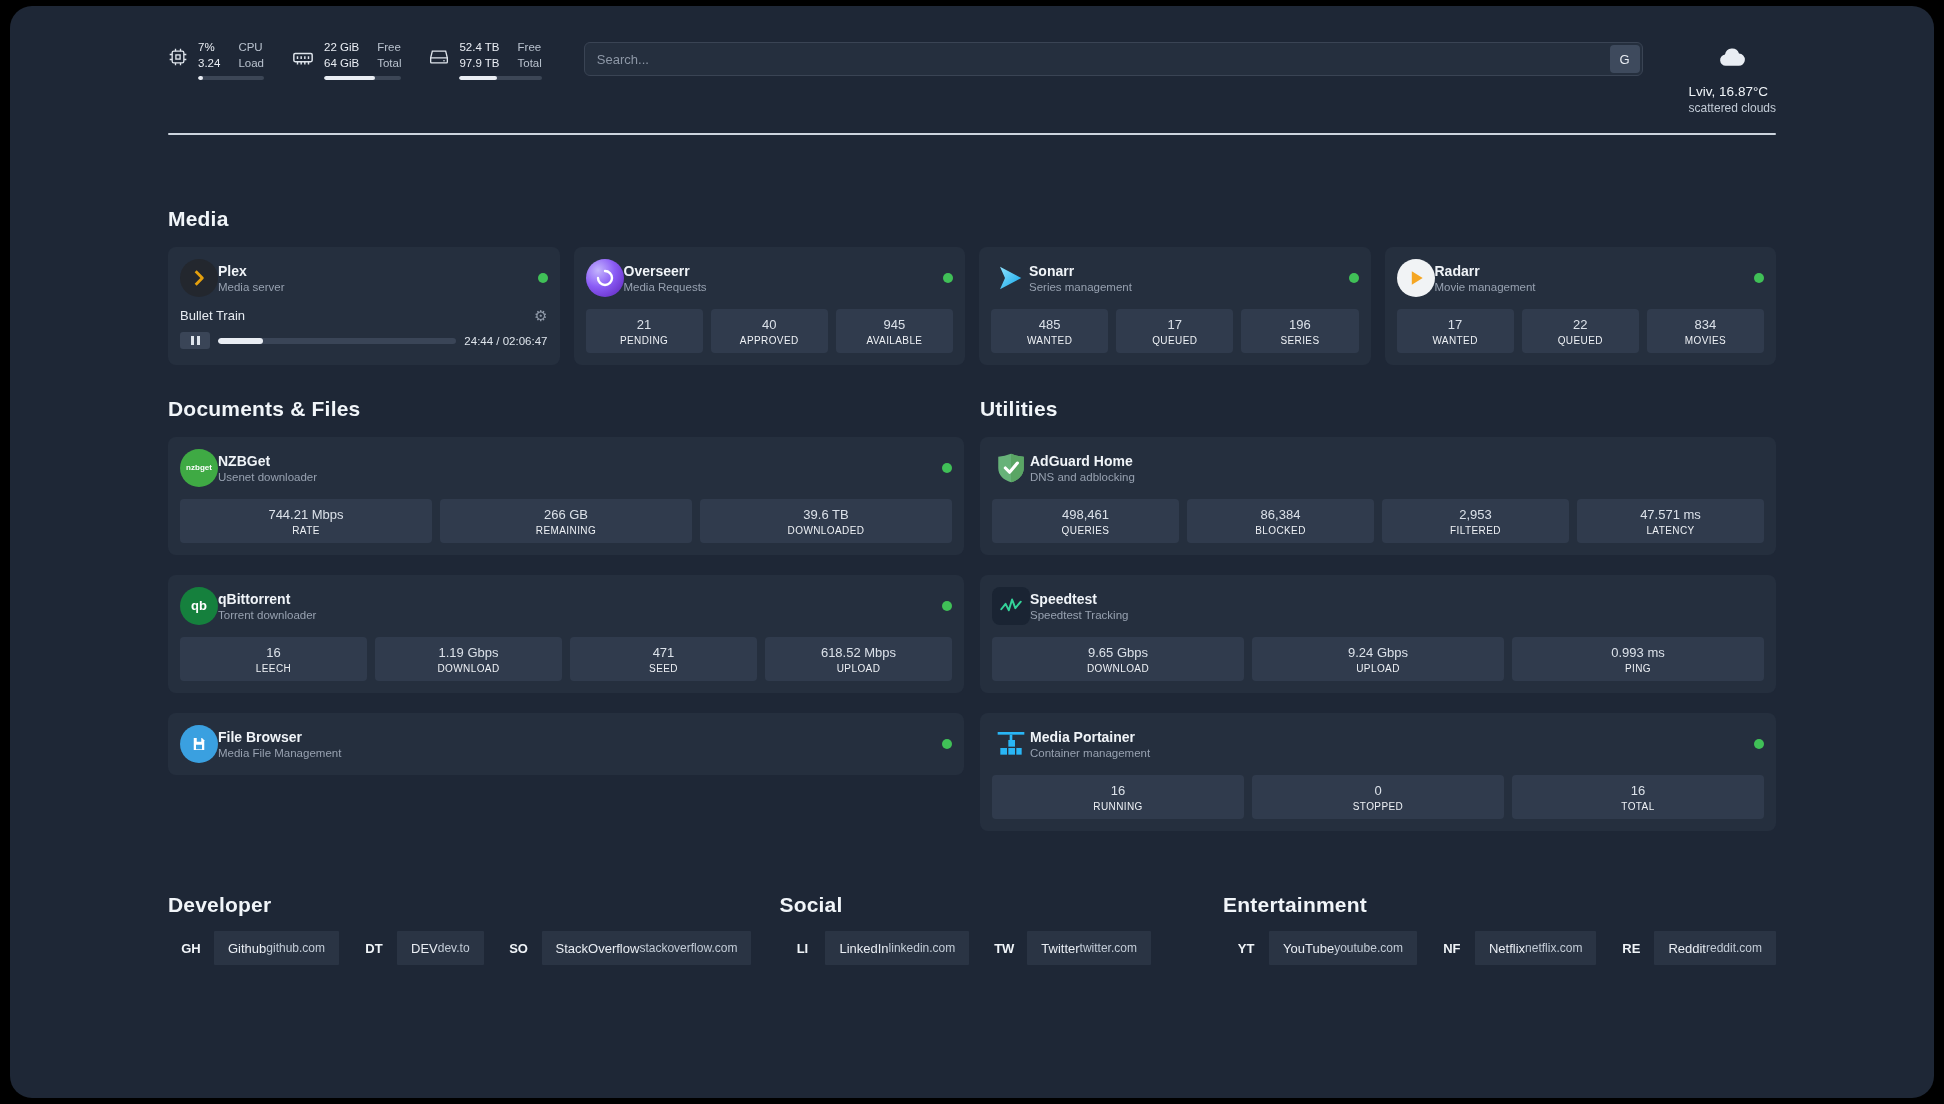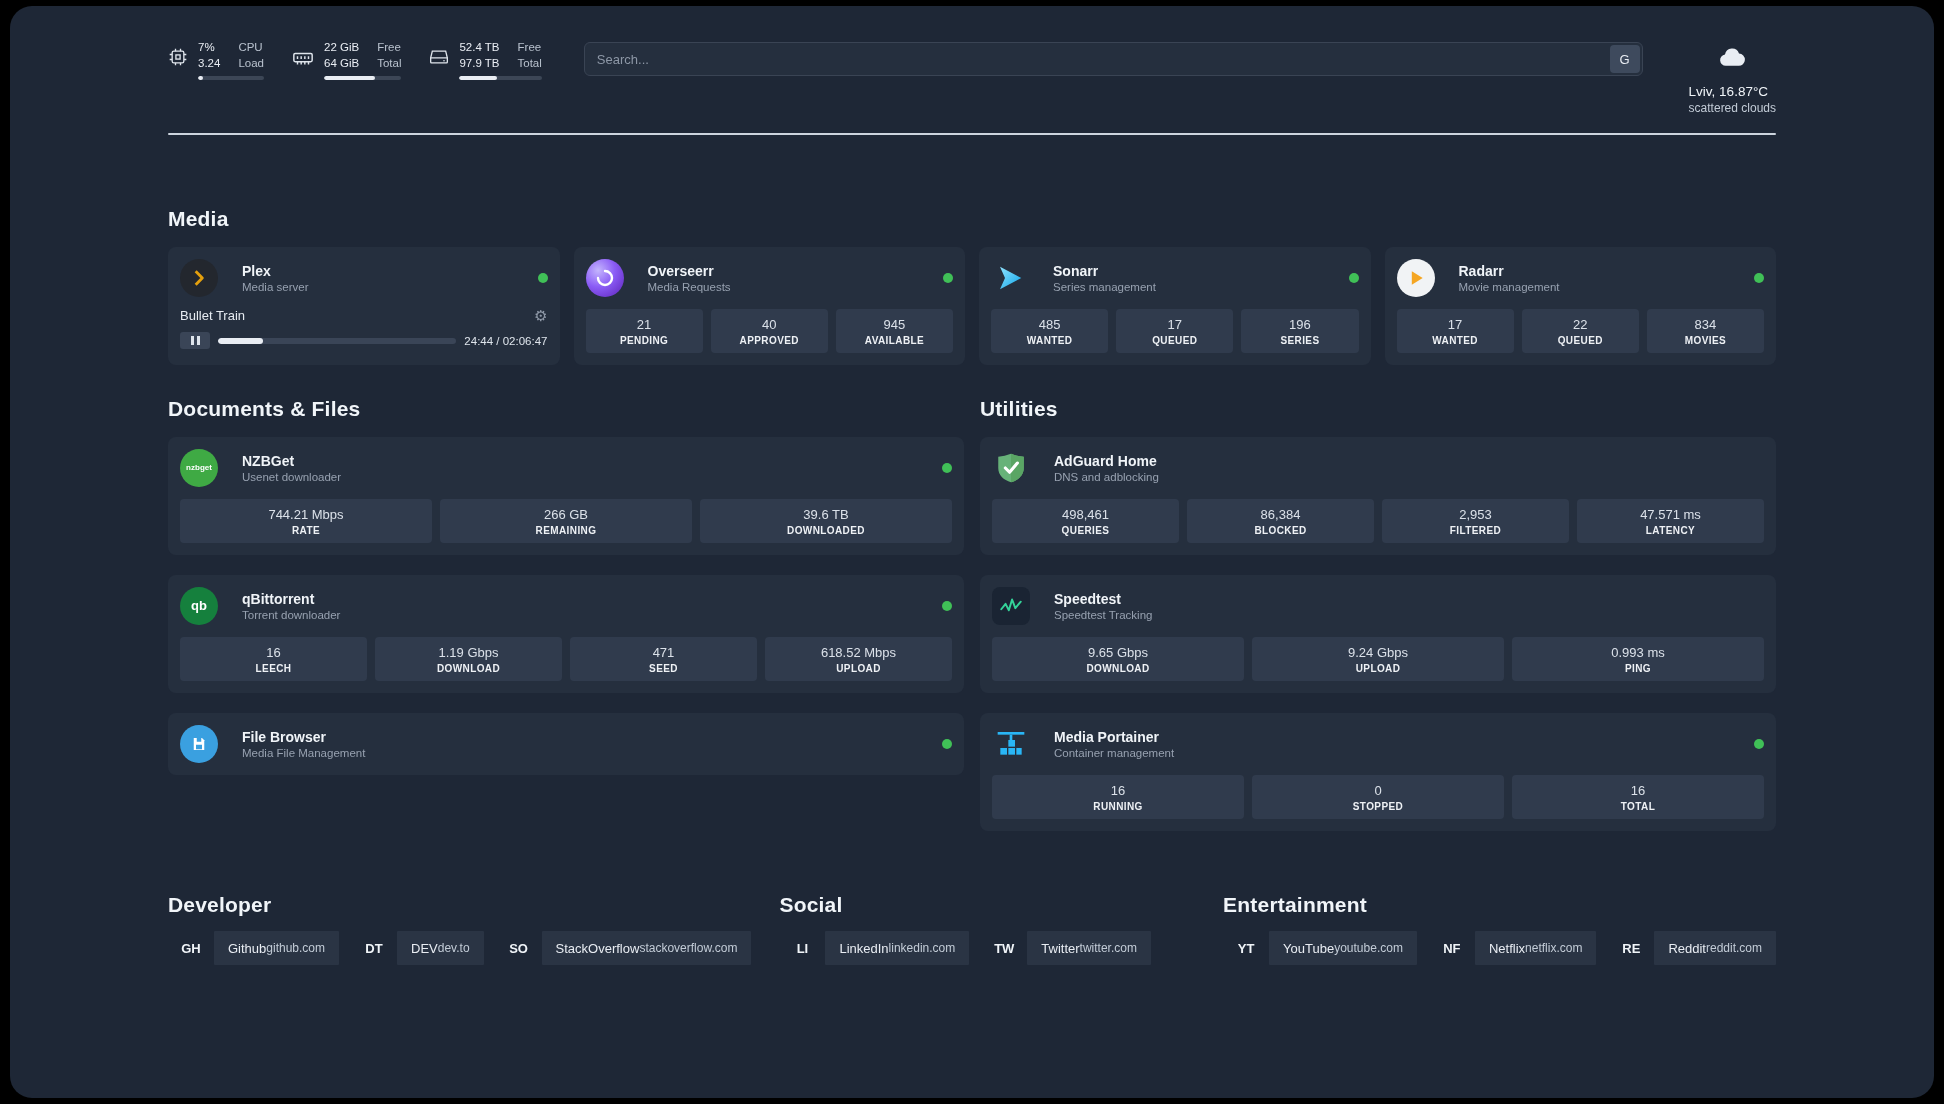--- a/index.html
+++ b/index.html
@@ -34,30 +34,30 @@
 
   
   .section-title { font-size:21px; font-weight:700; color:#f1f5f9; letter-spacing:.2px; }
   .media-title { margin-top:72px; }
   .media-grid { display:grid; grid-template-columns:repeat(4,1fr); gap:14px; margin-top:16px; }
   .mid-grid { display:grid; grid-template-columns:1fr 1fr; gap:16px; margin-top:32px; }
   .col-cards { display:flex; flex-direction:column; gap:20px; margin-top:16px; }
 
   
   .card { background:#252f3e; border-radius:8px; padding:12px; }
-  .card-head { display:flex; align-items:center; gap:24px; }
+  .card-head { display:flex; align-items:center; gap:0; }
   .app-icon { width:38px; height:38px; flex:none; display:flex; align-items:center; justify-content:center; line-height:0; }
   .app-name { font-size:14px; font-weight:600; color:#f0f4f8; }
   .app-desc { font-size:11.5px; color:#97a1b0; margin-top:2px; }
   .dot { width:10px; height:10px; border-radius:50%; background:#40c057; margin-left:auto; flex:none; }
 
   .tiles { display:flex; gap:8px; margin-top:12px; }
   .tile { flex:1; background:#303b4d; border-radius:4px; text-align:center; padding:8px 4px 7px; }
   .tile-v { font-size:13px; color:#dbe1e9; }
-  .tile-l { font-size:10px; font-weight:700; color:#eef1f5; letter-spacing:.4px; margin-top:3px; }
+  .tile-l { font-size:10px; font-weight:400; color:#eef1f5; letter-spacing:.4px; margin-top:3px; }
 
   
   .player { margin-top:11px;text-align:right; }
   .player-top { display:flex; align-items:center; }
   .player-title { font-size:13px; color:#e6ebf1; }
   .gear { margin-left:auto; color:#8f99a8; font-size:15px; cursor:pointer; line-height:1; }
   .player-bottom { display:flex; align-items:center; gap:8px; margin-top:9px; }
   .pause-btn { width:30px; height:17px; background:#3a4557; border-radius:3px; display:flex; align-items:center; justify-content:center; gap:3px; flex:none; cursor:pointer; }
   .pause-btn i { display:block; width:3px; height:9px; background:#dfe5ec; }
   .player-bar { flex:1; height:6px; background:#3a4557; border-radius:3px; overflow:hidden; }

